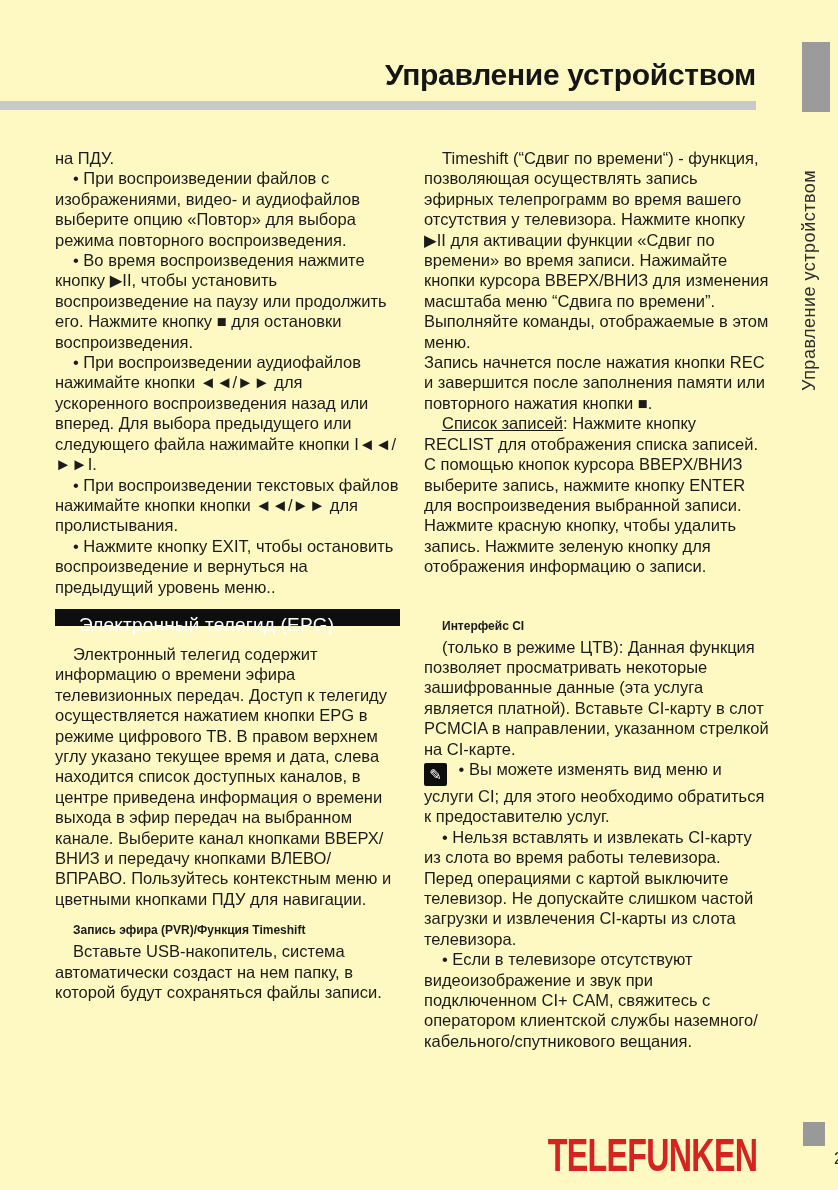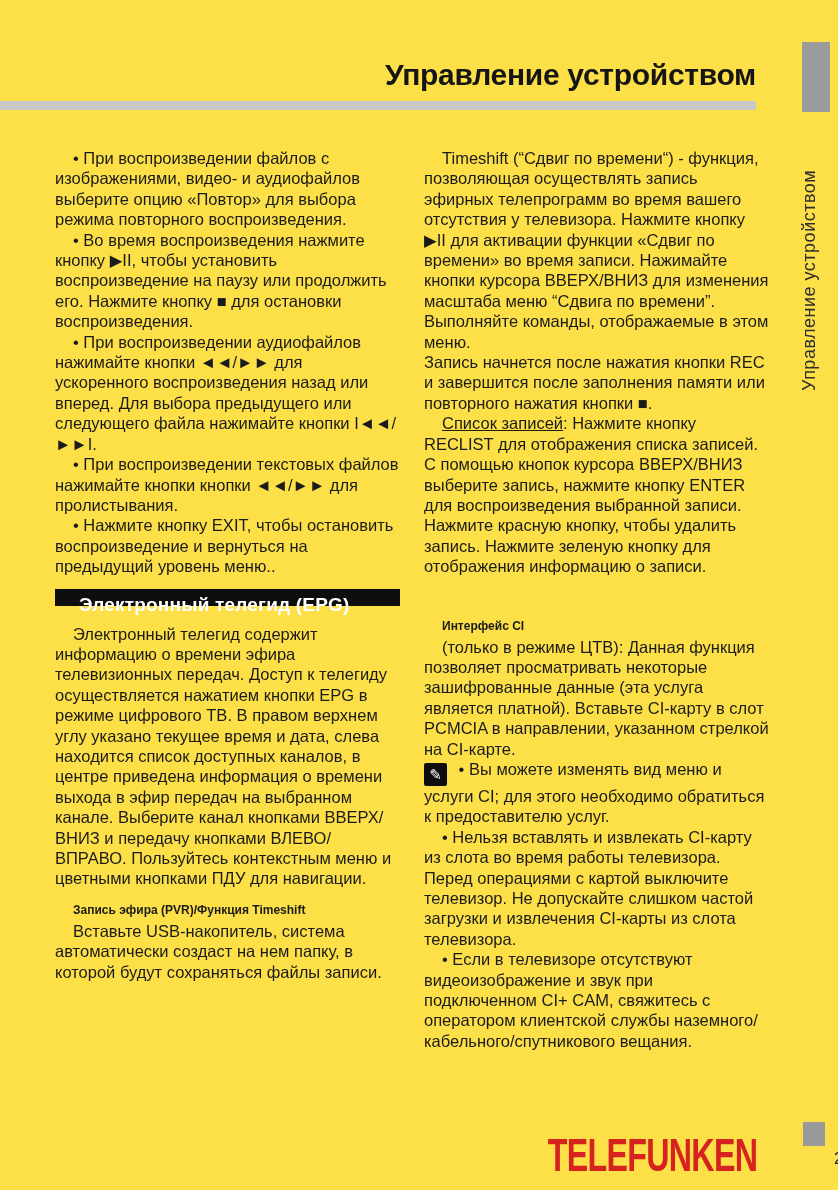--- a/index.html
+++ b/index.html
@@ -1,31 +1,31 @@
 <!DOCTYPE html>
 <html><head>
 <meta charset="utf-8">
 <style>
   html,body{margin:0;padding:0;background:#ffffff;}
-  .page{position:relative;width:838px;height:1190px;background:#fde047;overflow:hidden;
+  .page{position:relative;width:838px;height:1190px;background:#fef9c3;overflow:hidden;
         font-family:"Liberation Sans",sans-serif;color:#1b1b1b;
         --accent-red:#d7231f;--tab-gray:#9b9b9b;--rule-gray:#c9c9c9;--bar-black:#0e0e0e;}
   .page-title{position:absolute;top:58px;right:82px;font-size:30px;font-weight:700;
         color:#151515;letter-spacing:-0.3px;white-space:nowrap;}
   .header-rule{position:absolute;top:101px;left:0;width:756px;height:9px;background:var(--rule-gray);}
   .side-tab{position:absolute;top:42px;left:802px;width:28px;height:70px;background:var(--tab-gray);}
   .side-tab-label{position:absolute;left:799px;top:391px;transform:rotate(-90deg);
         transform-origin:0 0;font-size:18px;letter-spacing:0.5px;color:#2e2e2e;white-space:nowrap;}
   .col{position:absolute;top:148px;width:345px;font-size:16.5px;line-height:20.4px;
         text-align:left;}
   .col-left{left:55px;}
   .col-right{left:424px;}
   .col p{margin:0;}
   .indent{text-indent:18px;}
-  .bar-heading{background:var(--bar-black);color:#ffffff;font-weight:700;font-size:19px;
+  .bar-heading{background:var(--bar-black);color:#ffffff;font-weight:400;font-size:19px;
         line-height:31px;height:17px;padding-left:24px;letter-spacing:0.2px;}
   .sec-heading{font-weight:700;font-size:12px;line-height:22px;margin:0;}
   .u{text-decoration:underline;}
   .note-icon{display:inline-block;width:23px;height:23px;background:var(--bar-black);color:#fff;
         font-size:15px;line-height:23px;text-align:center;border-radius:2px;margin-right:7px;
         vertical-align:-5px;font-style:normal;}
   .spacer{width:100%;}
   .logo{position:absolute;right:81px;top:1128px;font-size:46px;font-weight:700;
         color:var(--accent-red);transform:scaleX(0.70);transform-origin:100% 50%;
         letter-spacing:-1px;white-space:nowrap;font-style:normal;}
@@ -36,20 +36,21 @@
 </head>
 <body>
 
 <div class="page" style="--accent-red: #d7231f; --tab-gray: #9b9b9b; --rule-gray: #c9c9c9; --bar-black: #0e0e0e;">
   <div class="page-title">Управление устройством</div>
   <div class="header-rule"></div>
   <div class="side-tab"></div>
   <div class="side-tab-label">Управление устройством</div>
 
   <div class="col col-left" id="col-left">
+      <p class="block"><span>на ПДУ.</span></p>
       <p class="block indent"><span>•  При воспроизведении файлов с изображениями, видео- и аудиофайлов выберите опцию «Повтор» для выбора режима повторного воспроизведения.</span></p>
       <p class="block indent"><span>•  Во время воспроизведения нажмите кнопку ▶II, чтобы установить воспроизведение на паузу или продолжить его. Нажмите кнопку ■ для остановки воспроизведения.</span></p>
       <p class="block indent"><span>•  При воспроизведении аудиофайлов нажимайте кнопки ◄◄/►► для ускоренного воспроизведения назад или вперед. Для выбора предыдущего или следующего файла нажимайте кнопки I◄◄/►►I.</span></p>
       <p class="block indent"><span>•  При воспроизведении текстовых файлов нажимайте кнопки кнопки  ◄◄/►► для пролистывания.</span></p>
       <p class="block indent"><span>•  Нажмите кнопку EXIT, чтобы остановить воспроизведение и вернуться на предыдущий уровень меню..</span></p>
       <div class="spacer" style="height: 12px;"></div>
       <div class="bar-heading">Электронный телегид (EPG)</div>
       <div class="spacer" style="height: 18px;"></div>
       <p class="block indent"><span>Электронный телегид содержит информацию о времени эфира телевизионных передач. Доступ к телегиду осуществляется нажатием кнопки EPG в режиме цифрового ТВ. В правом верхнем углу указано текущее время и дата, слева находится список доступных каналов, в центре приведена информация о времени выхода в эфир передач на выбранном канале. Выберите канал кнопками ВВЕРХ/ВНИЗ и передачу кнопками ВЛЕВО/ВПРАВО. Пользуйтесь контекстным меню и цветными кнопками ПДУ для навигации.</span></p>
       <div class="spacer" style="height: 10px;"></div>

